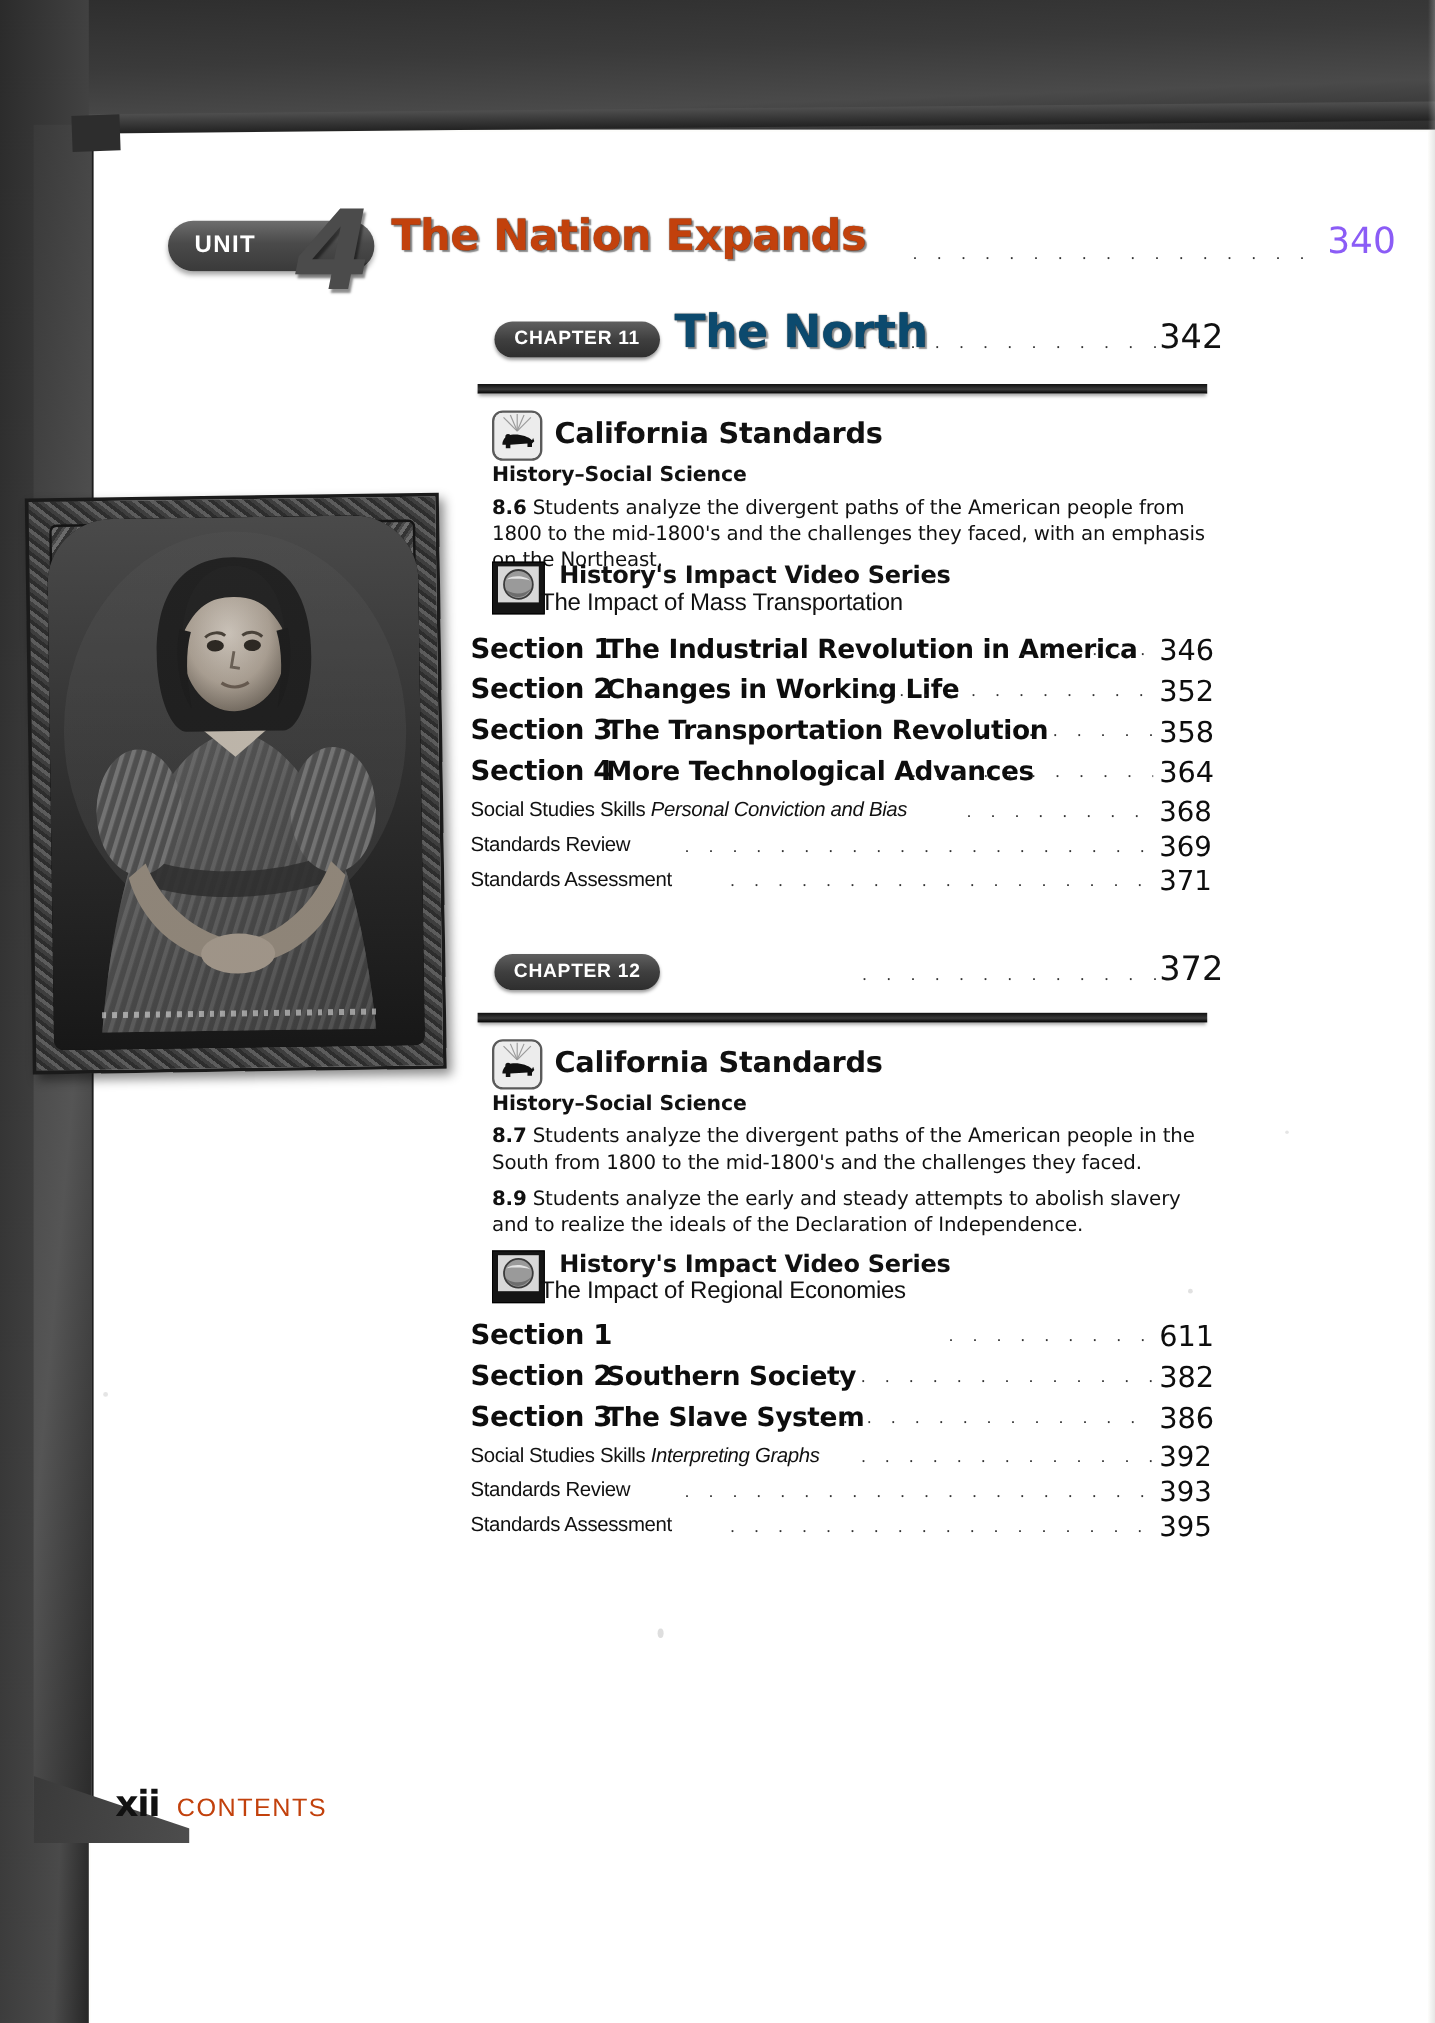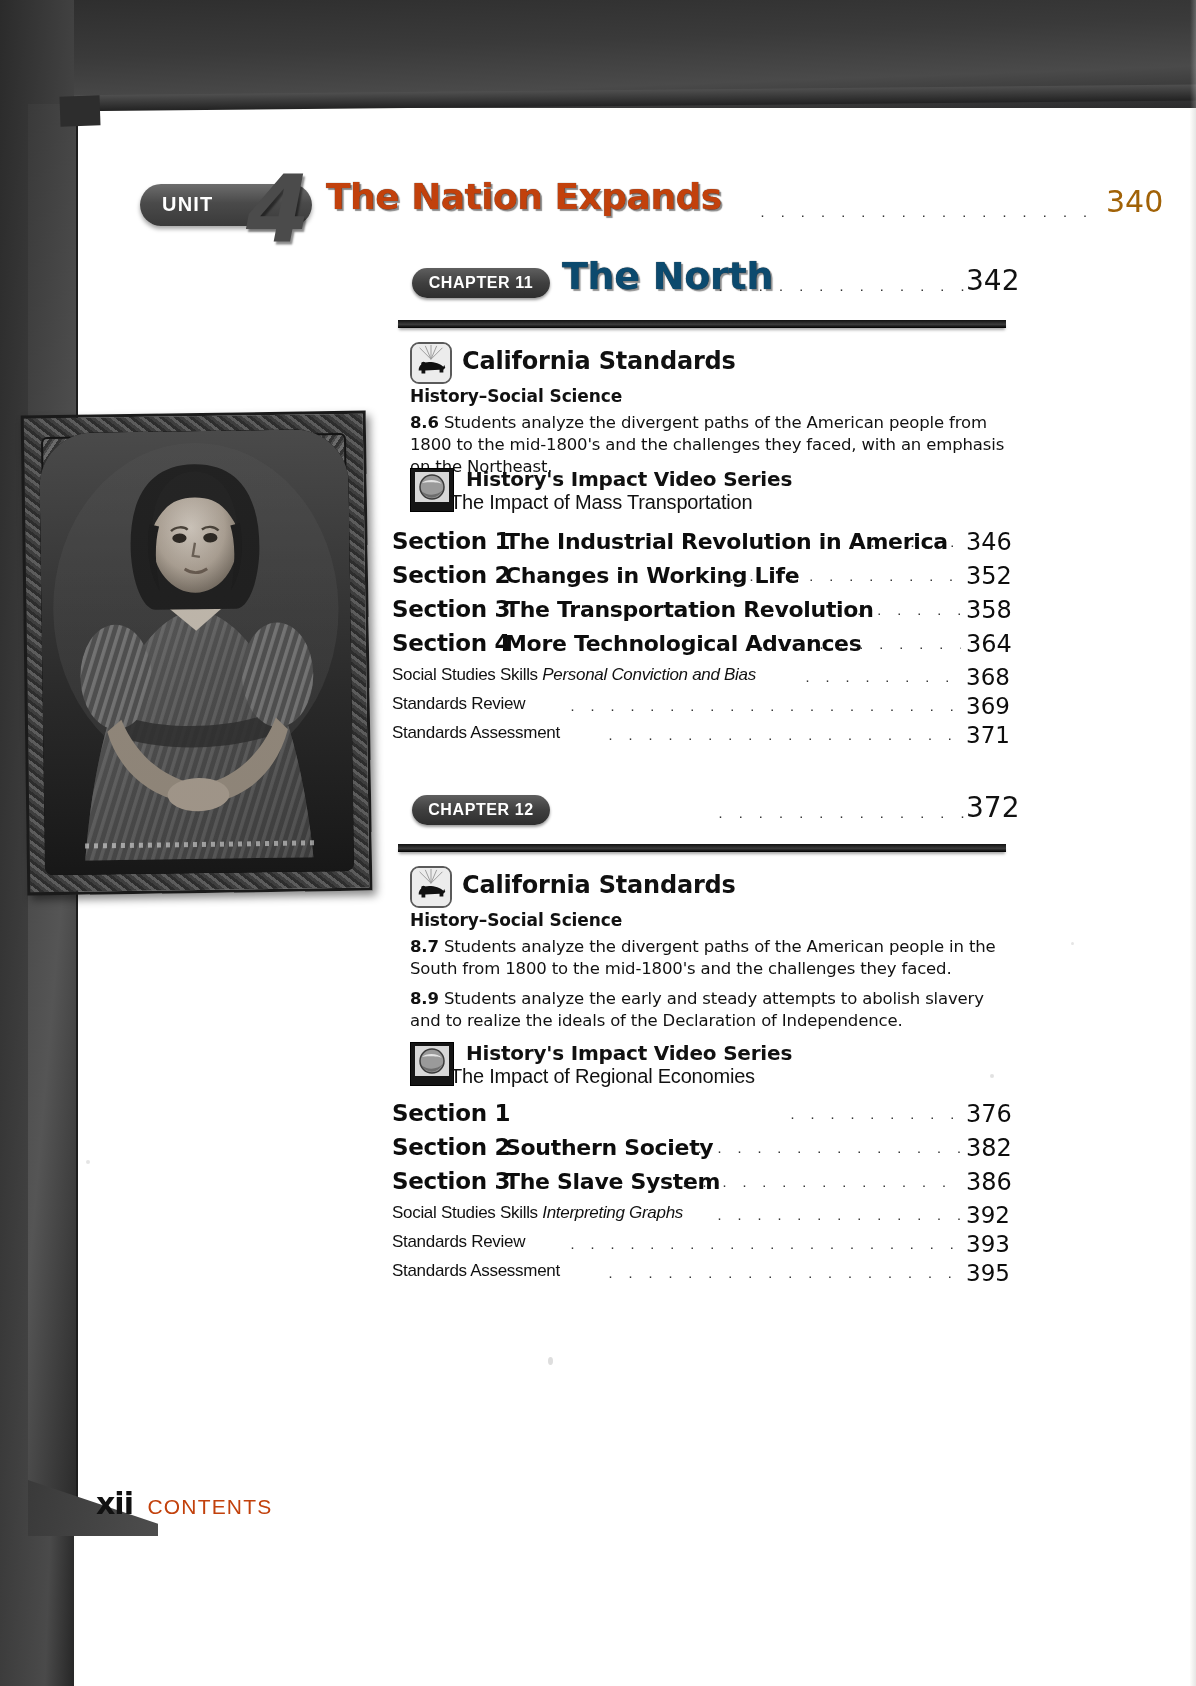--- a/index.html
+++ b/index.html
@@ -75,21 +75,21 @@
     text-shadow:2px 2px 1px rgba(0,0,0,.45), 0 0 1px #3a3a3a;
     font-family:"DejaVu Sans",sans-serif;
     white-space:nowrap;
     text-align:right;
   }
   .unit-dots{
     position:absolute;left:620px;top:36px;width:340px;height:20px;overflow:hidden;
     color:#333;font-size:15px;letter-spacing:5.5px;white-space:nowrap;
   }
   .unit-page{
-    position:absolute;left:966px;top:14px;font-size:30px;color:#a16207;
+    position:absolute;left:966px;top:14px;font-size:30px;color:#8b5cf6;
     font-family:"DejaVu Sans",sans-serif;
   }
 
   
   .chapter{position:absolute;left:0;width:1196px;padding-left:28px;}
   .chap-pill{
     position:absolute;left:412px;top:10px;width:138px;height:30px;border-radius:15px;
     background:linear-gradient(180deg,#5f5f5f 0%,#3f3f3f 50%,#2e2e2e 100%);
     box-shadow:0 2px 3px rgba(0,0,0,.4);
   }
@@ -468,21 +468,21 @@
           <circle cx="21" cy="18" r="12" fill="none" stroke="#3a3a3a" stroke-width="1.5"></circle>
         </svg>
       </div>
       <div class="vid-title">History's Impact Video Series</div>
       <div class="vid-sub">The Impact of Regional Economies</div>
     </div>
 
     <div class="srow" style="top:1100px;">
       <div class="lbl">Section 1</div>
       <div class="dots" style="left:398px;width:170px;">· · · · · · · · · · · · · · · · · · · · · · · · · · · · · · · · · · · · · · · · · · · · · · ·</div>
-      <div class="pg">376</div>
+      <div class="pg">611</div>
     </div>
     <div class="srow" style="top:1134px;">
       <div class="lbl">Section 2</div>
       <div class="ttl" style="left:113px;">Southern Society</div>
       <div class="dots" style="left:305px;width:264px;">· · · · · · · · · · · · · · · · · · · · · · · · · · · · · · · · · · · · · · · · · · · · · · ·</div>
       <div class="pg">382</div>
     </div>
     <div class="srow" style="top:1168px;">
       <div class="lbl">Section 3</div>
       <div class="ttl" style="left:113px;">The Slave System</div>

